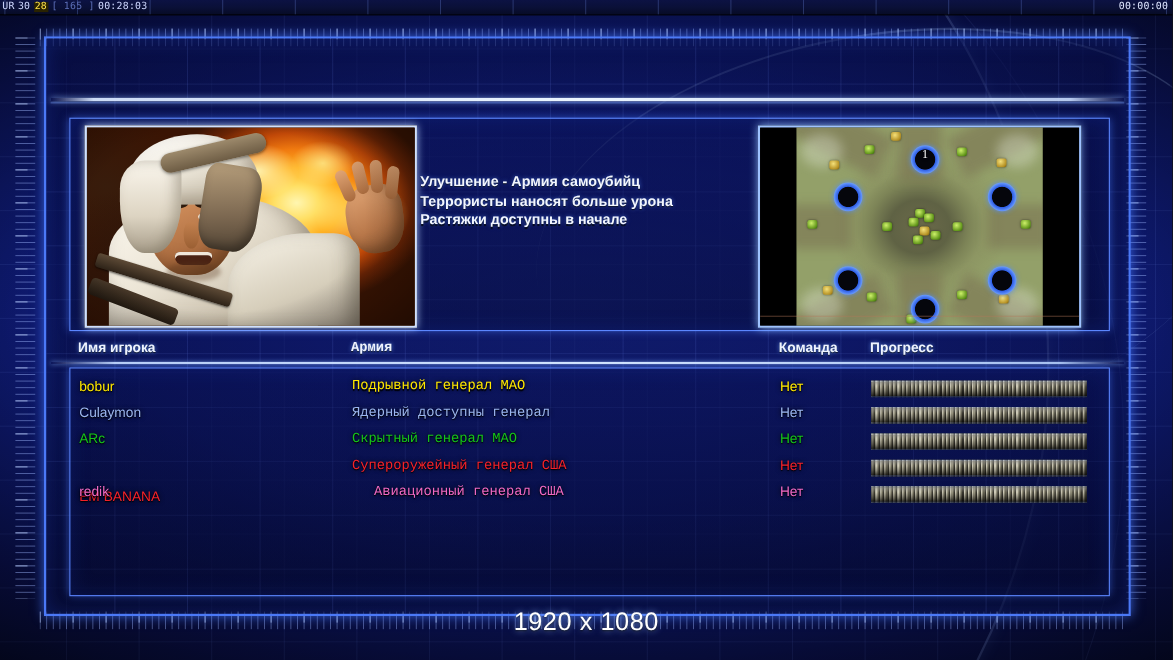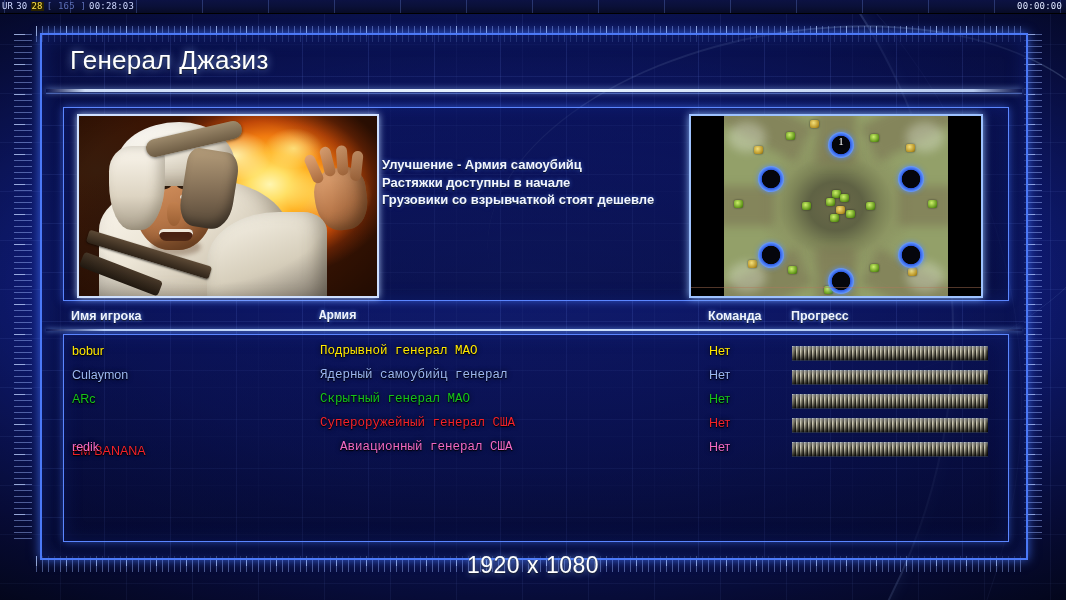--- a/index.html
+++ b/index.html
@@ -326,23 +326,20 @@
   </div>
 
   <div id="ruler-left" class="ruler ruler-v"></div>
   <div id="ruler-right" class="ruler ruler-v"></div>
   <div id="ruler-top" class="ruler ruler-h"></div>
   <div id="ruler-bottom" class="ruler ruler-h"></div>
 
   <div id="window">
     <div class="win-grid"></div>
 
-    <div id="titlebar">
-      <div id="page-title">Генерал Джазиз</div>
-    </div>
     <div id="title-sep"></div>
     <div id="title-sep2"></div>
 
     <div id="info-panel">
 
       <div id="portrait">
         <div class="pt-layer pt-fire"></div>
         <div class="pt-layer pt-fire2"></div>
         <div class="pt-layer pt-smoke"></div>
 
@@ -376,22 +373,22 @@
         <div class="pt-band2"></div>
 
         <div class="pt-gun"></div>
         <div class="pt-gun2"></div>
 
         <div class="pt-shade"></div>
       </div>
 
       <div id="desc">
         <div class="line">Улучшение - Армия самоубийц</div>
+        <div class="line">Террористы наносят больше урона</div>
         <div class="line">Растяжки доступны в начале</div>
-        <div class="line">Грузовики со взрывчаткой стоят дешевле</div>
       </div>
 
       <div id="map-frame">
         <div id="map-img">
           <div class="mp-road" style="left:-10px;top:-14px;width:96px;height:40px;transform:rotate(28deg);"></div>
           <div class="mp-road" style="left:140px;top:-14px;width:96px;height:40px;transform:rotate(-28deg);"></div>
           <div class="mp-road" style="left:-10px;top:152px;width:96px;height:40px;transform:rotate(-28deg);"></div>
           <div class="mp-road" style="left:140px;top:152px;width:96px;height:40px;transform:rotate(28deg);"></div>
           <div class="mp-road" style="left:92px;top:-6px;width:40px;height:54px;"></div>
           <div class="mp-road" style="left:92px;top:132px;width:40px;height:54px;"></div>
@@ -453,21 +450,21 @@
 
       <div class="row" style="top:6px;">
         <div class="cell col-name" style="color: rgb(255, 232, 0);">bobur</div>
         <div class="cell col-army" style="color: rgb(255, 232, 0);">Подрывной генерал МАО</div>
         <div class="cell col-team" style="color: rgb(255, 232, 0);">Нет</div>
         <div class="pbar" style="width: 196px;"></div>
       </div>
 
       <div class="row" style="top:30px;">
         <div class="cell col-name" style="color: rgb(155, 182, 240);">Culaymon</div>
-        <div class="cell col-army" style="color: rgb(155, 182, 240);">Ядерный самоубийц генерал</div>
+        <div class="cell col-army" style="color: rgb(155, 182, 240);">Ядерный доступны генерал</div>
         <div class="cell col-team" style="color: rgb(155, 182, 240);">Нет</div>
         <div class="pbar" style="width: 196px;"></div>
       </div>
 
       <div class="row" style="top:54px;">
         <div class="cell col-name" style="color: rgb(22, 196, 26);">ARc</div>
         <div class="cell col-army" style="color: rgb(22, 196, 26);">Скрытный генерал МАО</div>
         <div class="cell col-team" style="color: rgb(22, 196, 26);">Нет</div>
         <div class="pbar" style="width: 196px;"></div>
       </div>

